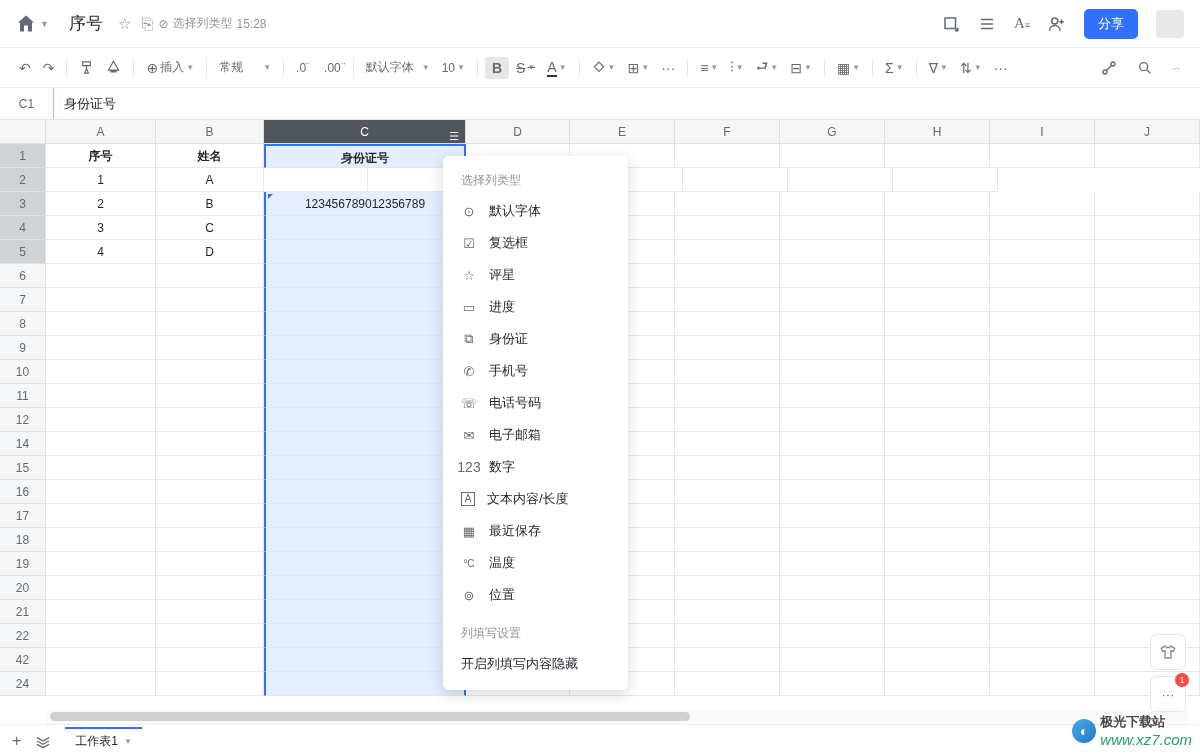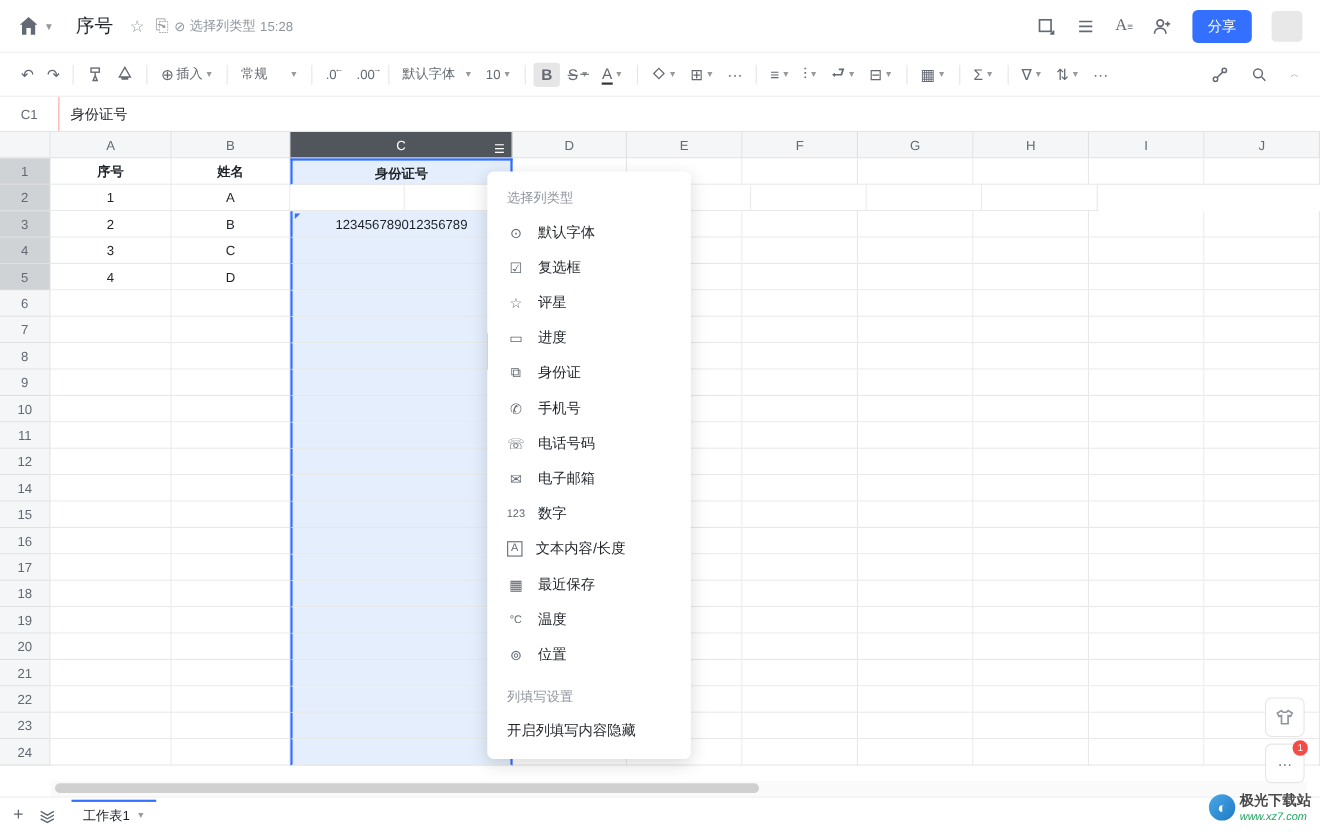--- a/index.html
+++ b/index.html
@@ -488,21 +488,21 @@
         <div class="cell col-c colC outline"></div>
         <div class="cell col-d"></div>
         <div class="cell col-rest"></div>
         <div class="cell col-rest"></div>
         <div class="cell col-rest"></div>
         <div class="cell col-rest"></div>
         <div class="cell col-rest"></div>
         <div class="cell col-rest"></div>
       </div>
       <div class="row">
-        <div class="row-h">23</div>
+        <div class="row-h">42</div>
         <div class="cell col-a"></div>
         <div class="cell col-b"></div>
         <div class="cell col-c colC outline"></div>
         <div class="cell col-d"></div>
         <div class="cell col-rest"></div>
         <div class="cell col-rest"></div>
         <div class="cell col-rest"></div>
         <div class="cell col-rest"></div>
         <div class="cell col-rest"></div>
         <div class="cell col-rest"></div>
@@ -555,21 +555,21 @@
       </div>
       <div class="menu-item">
         <span class="menu-icon">☏</span>
         <span>电话号码</span>
       </div>
       <div class="menu-item">
         <span class="menu-icon">✉</span>
         <span>电子邮箱</span>
       </div>
       <div class="menu-item">
-        <span class="menu-icon" style="font-size: 10px;">123</span>
+        <span class="menu-icon" style="font-size: 14px;">123</span>
         <span>数字</span>
       </div>
       <div class="menu-item">
         <span class="menu-icon" style="border: 1px solid rgb(100, 106, 115); width: 14px; height: 14px; font-size: 10px;">A</span>
         <span>文本内容/长度</span>
       </div>
       <div class="menu-item">
         <span class="menu-icon">▦</span>
         <span>最近保存</span>
       </div>
@@ -611,15 +611,15 @@
         <span>工作表1</span>
         <small style="font-size:8px;color:#999">▼</small>
       </div>
   </div>
 </div>
 
 <div class="watermark">
   <div class="wm-logo">◐</div>
   <div>
     <div style="color:#4a4a4a;font-weight:bold;font-style:normal">极光下载站</div>
-    <div style="font-size:10px">www.xz7.com</div>
+    <div style="font-size:15px">www.xz7.com</div>
   </div>
 </div>
 
 </body></html>

